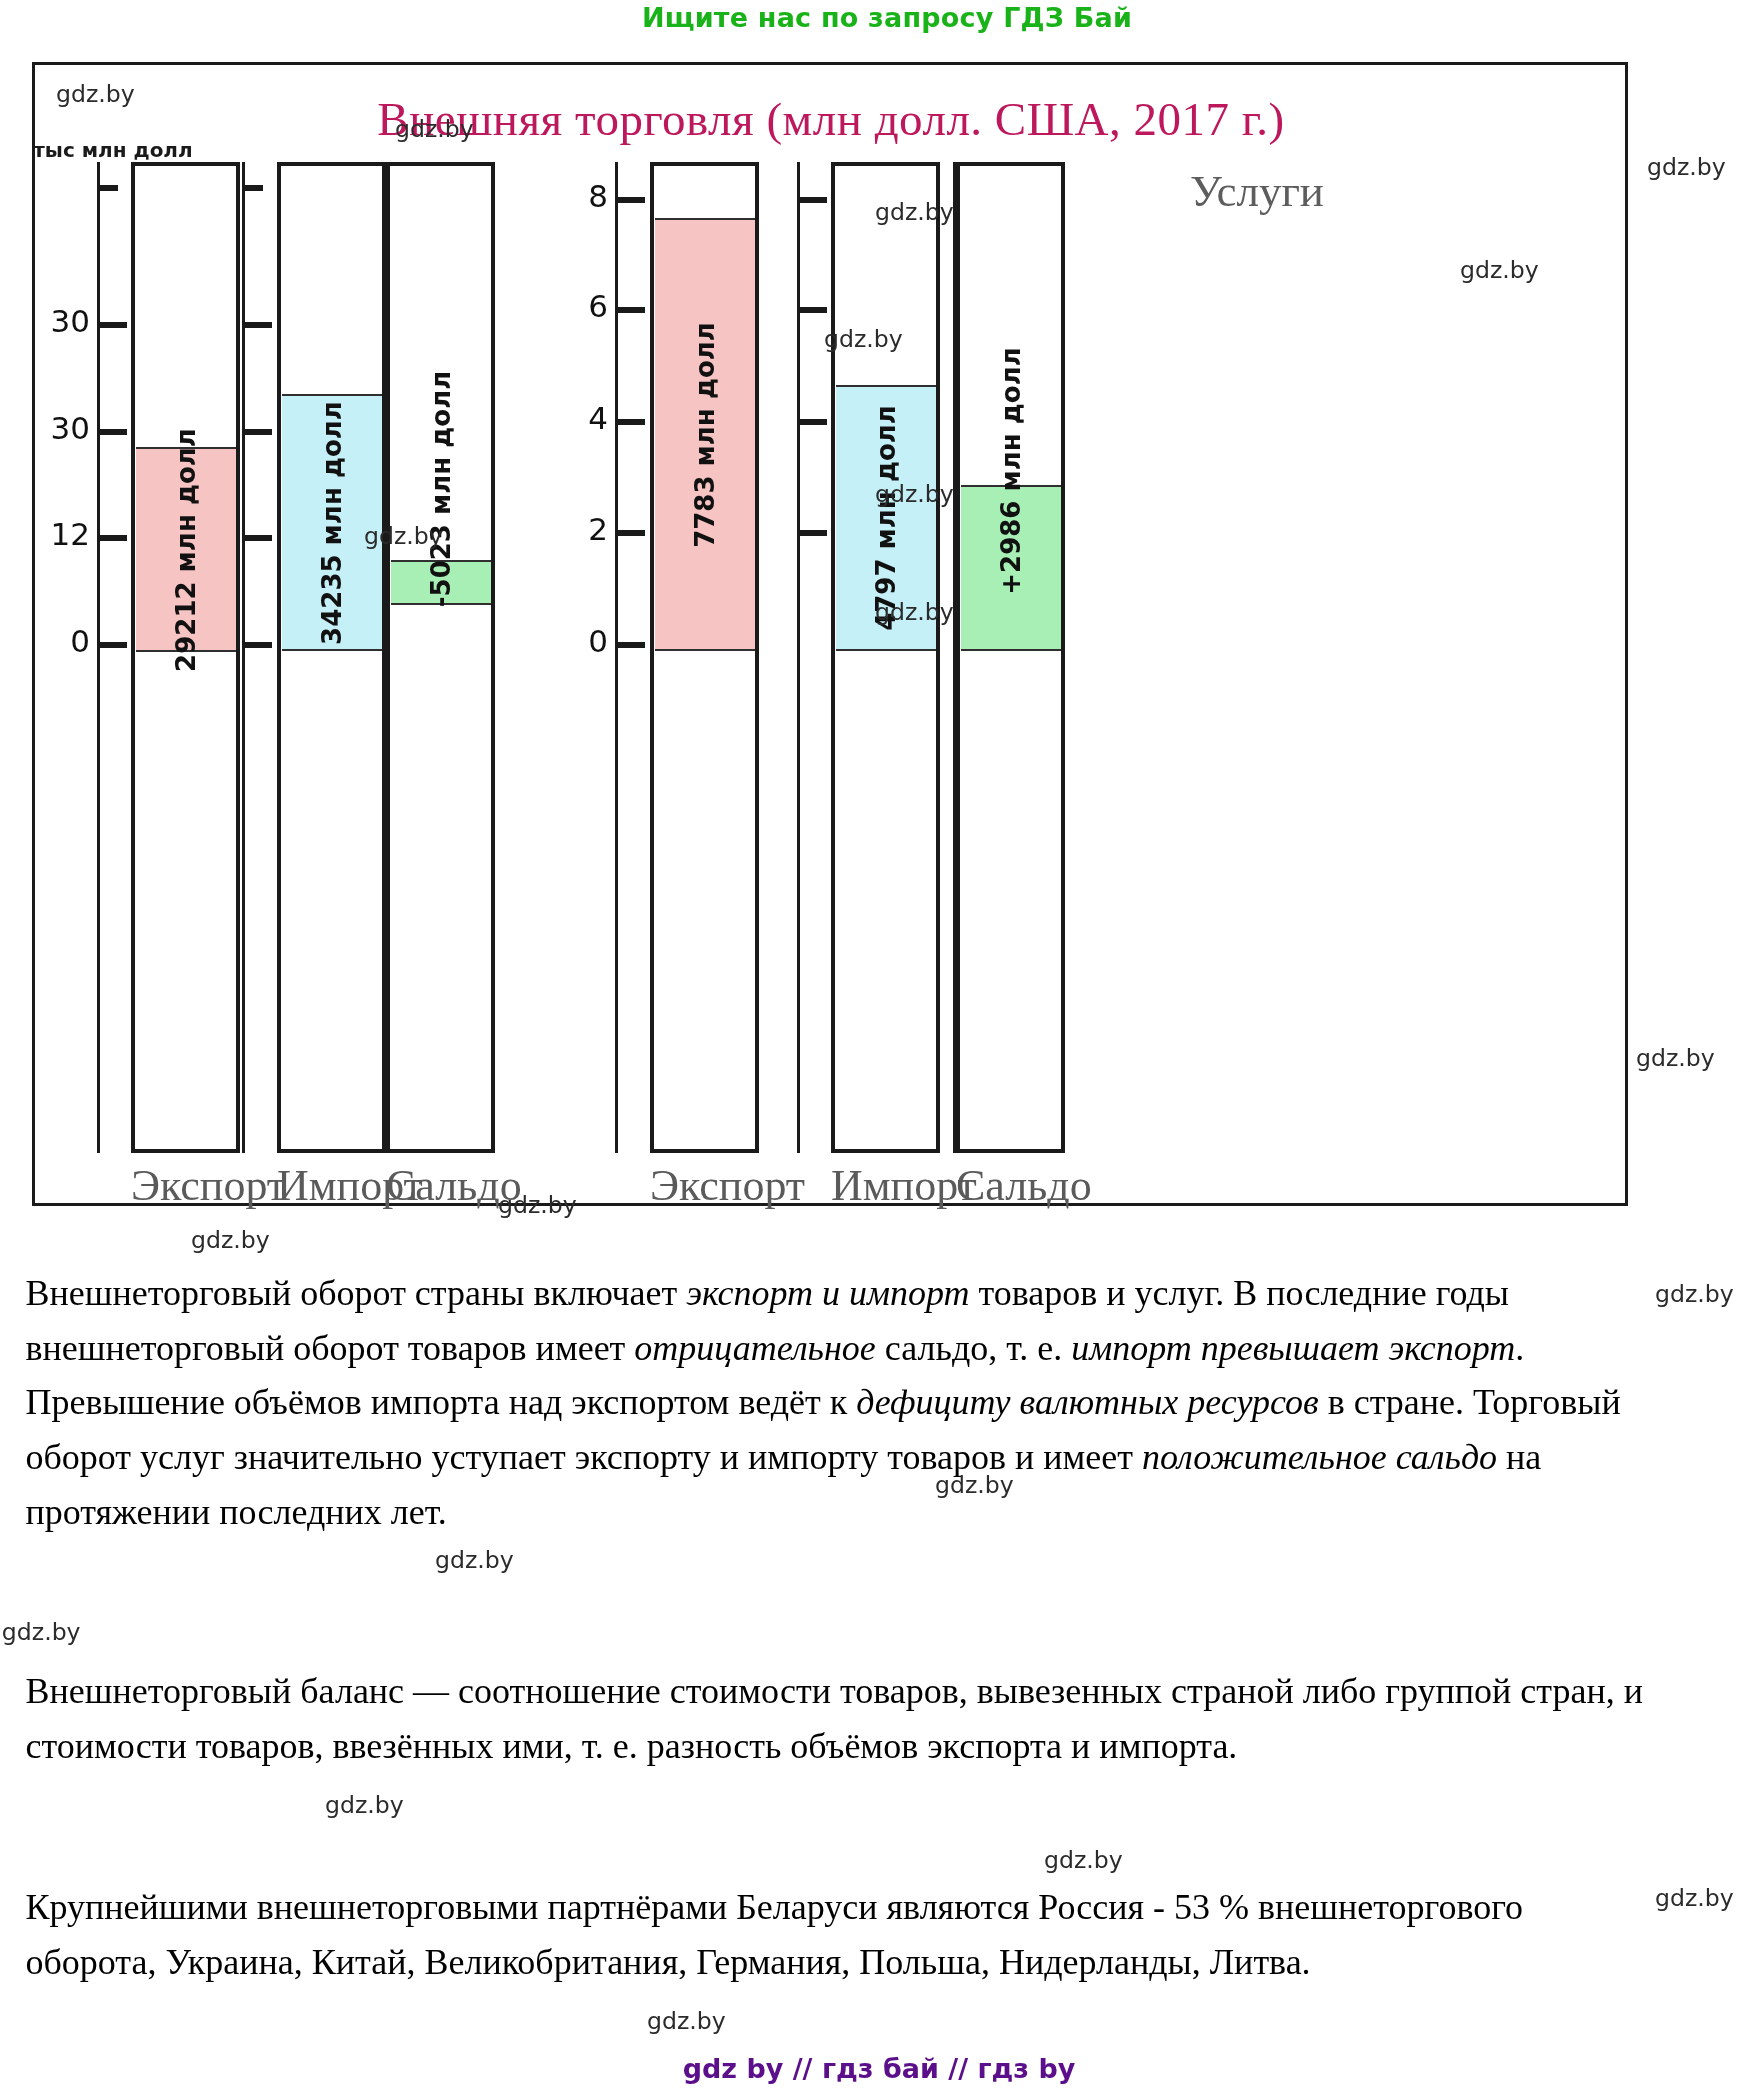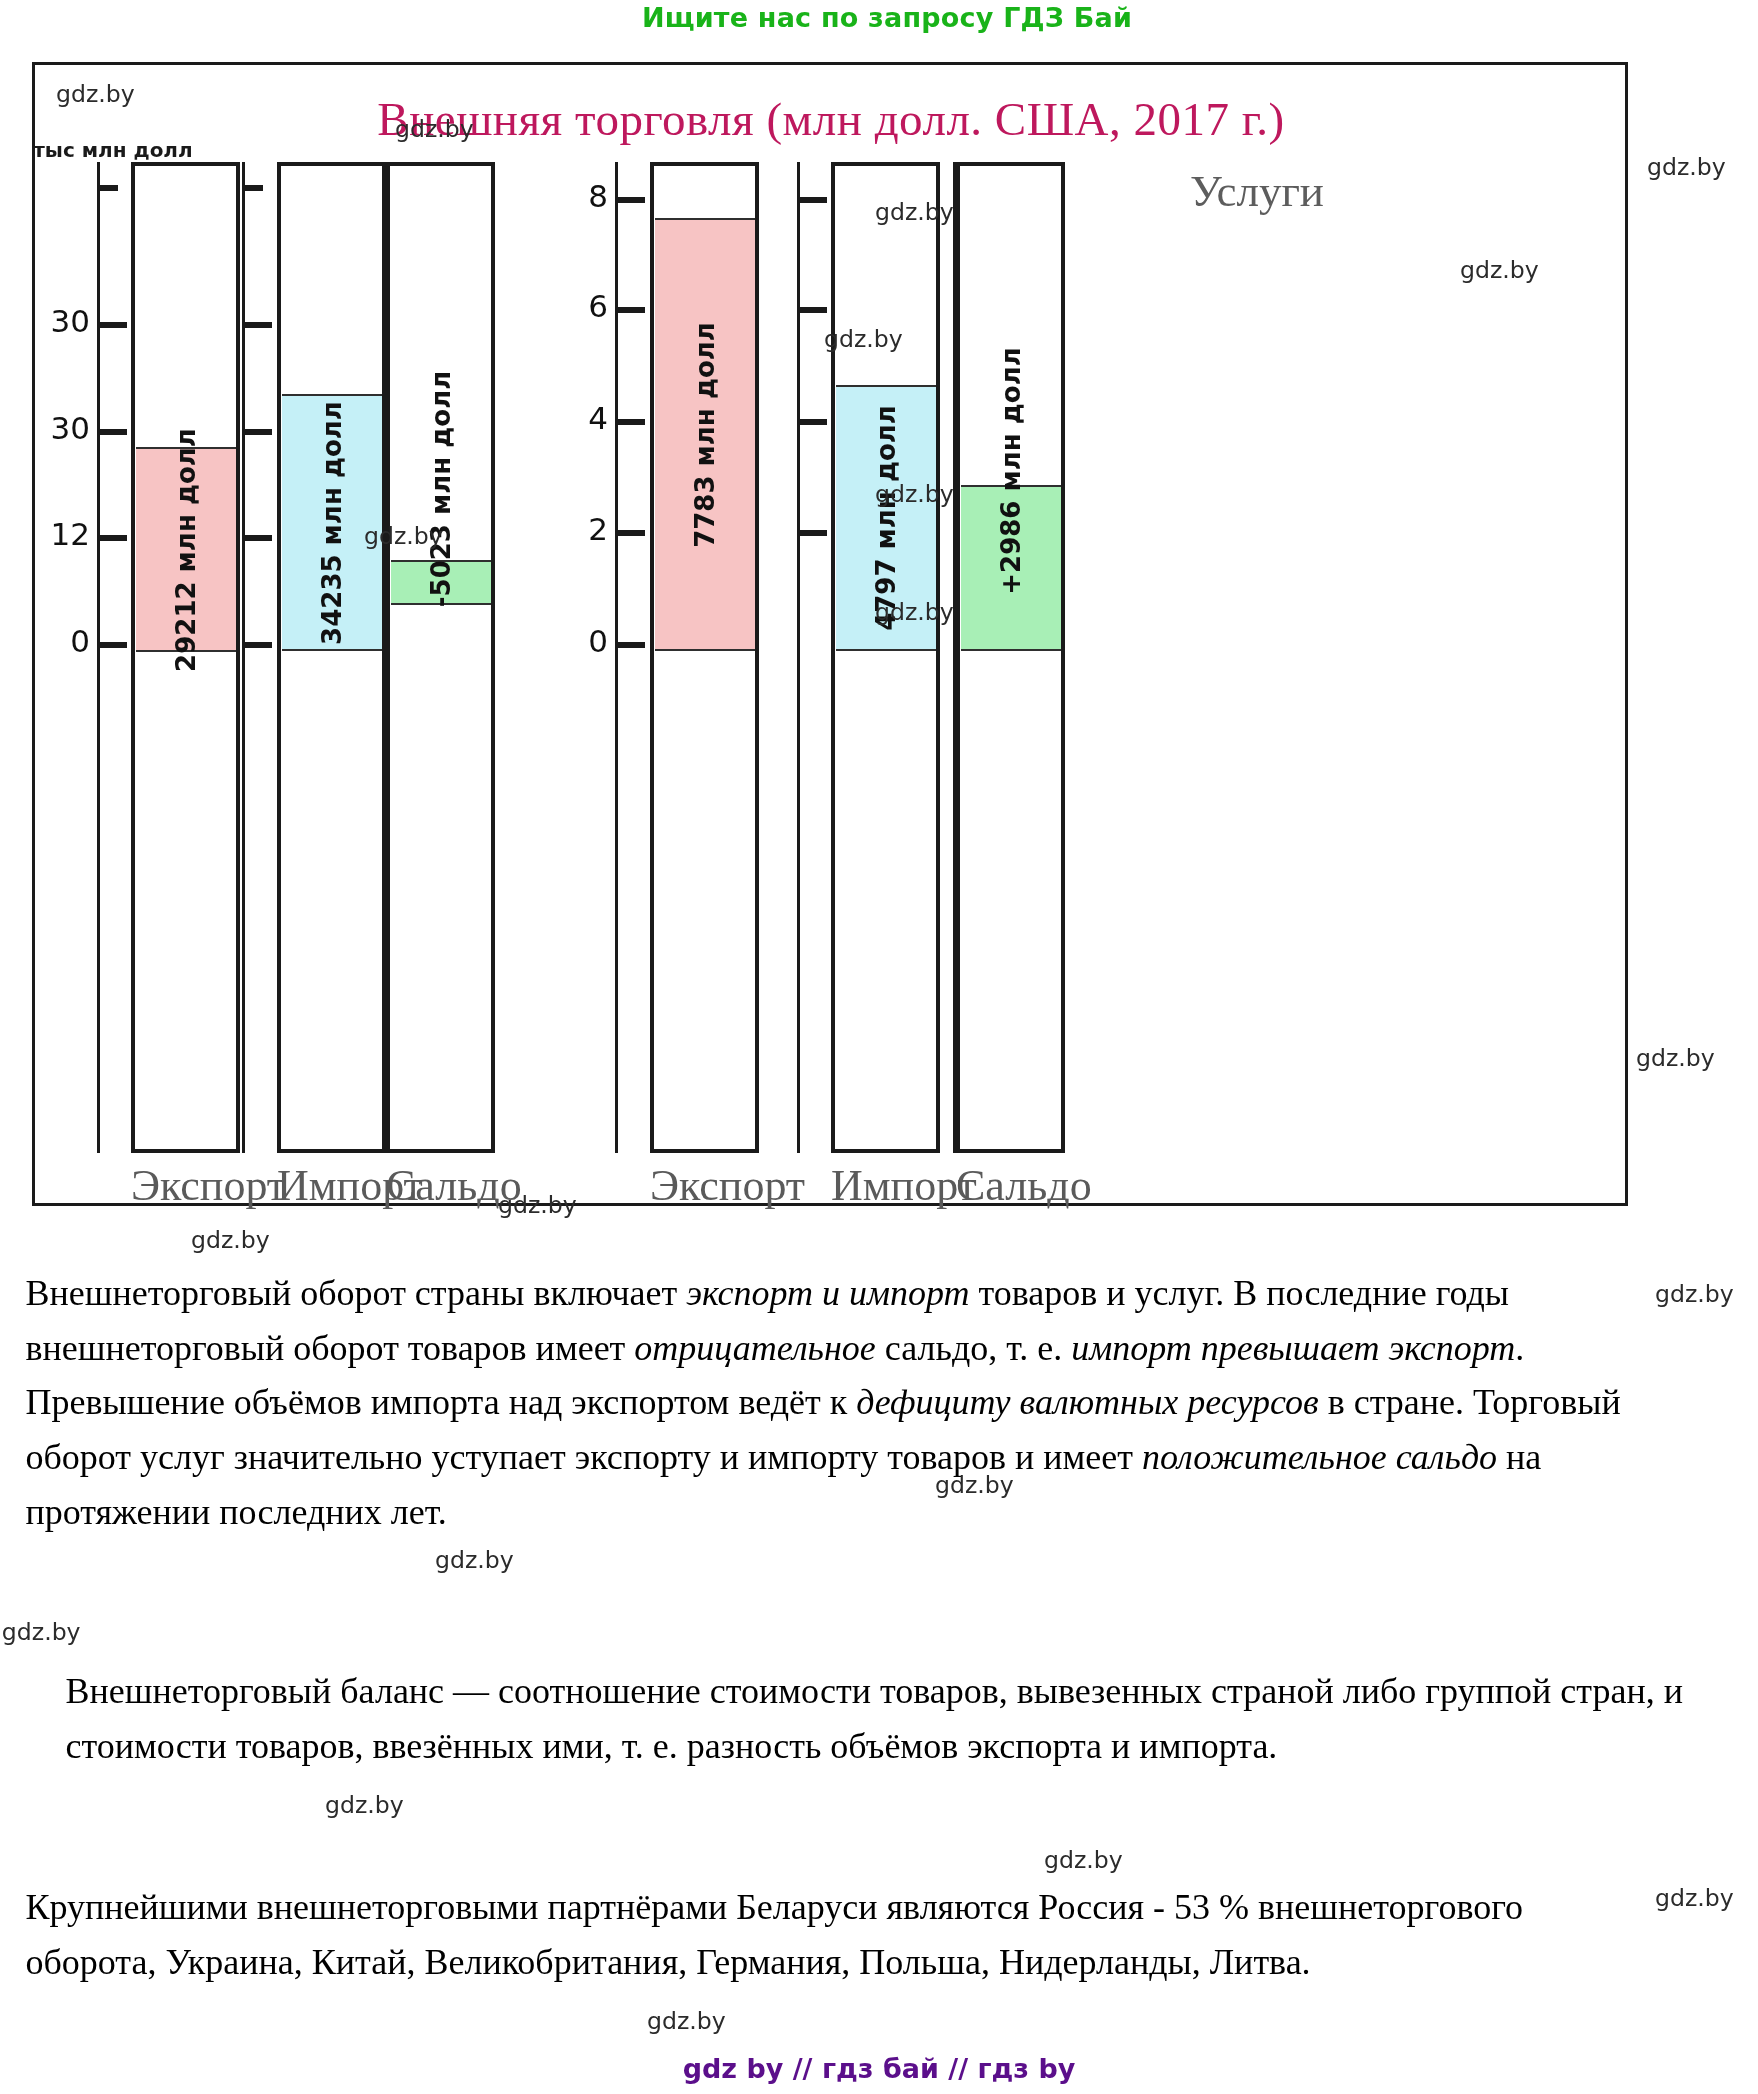--- a/index.html
+++ b/index.html
@@ -204,21 +204,21 @@
     <div class="bar-value" style="left:55px;top:309px;">+2986 млн долл</div>
     <div class="bar-caption" style="top:998px;">Сальдо</div>
   </div>
 
 </div>
 
 <div class="para" style="left:25.5px;top:1266px;width:1636px;">
   <span>Внешнеторговый оборот страны включает </span><i>экспорт и импорт</i><span> товаров и услуг. В последние годы внешнеторговый оборот товаров имеет </span><i>отрицательное</i><span> сальдо, т. е. </span><i>импорт превышает экспорт</i><span>. Превышение объёмов импорта над экспортом ведёт к </span><i>дефициту валютных ресурсов</i><span> в стране. Торговый оборот услуг значительно уступает экспорту и импорту товаров и имеет </span><i>положительное сальдо</i><span> на протяжении последних лет.</span>
 </div>
 
-<div class="para" style="left:25.5px;top:1664px;width:1636px;margin-left:40px;">Внешнеторговый баланс — соотношение стоимости товаров, вывезенных страной либо группой стран, и стоимости товаров, ввезённых ими, т. е. разность объёмов экспорта и импорта.</div>
+<div class="para" style="left:25.5px;top:1664px;width:1636px;">Внешнеторговый баланс — соотношение стоимости товаров, вывезенных страной либо группой стран, и стоимости товаров, ввезённых ими, т. е. разность объёмов экспорта и импорта.</div>
 
 <div class="para" style="left:25.5px;top:1880px;width:1600px;">Крупнейшими внешнеторговыми партнёрами Беларуси являются Россия - 53 % внешнеторгового оборота, Украина, Китай, Великобритания, Германия, Польша, Нидерланды, Литва.</div>
 
 <div id="footer">gdz by  //  гдз бай  //  гдз by</div>
 
 <div id="watermark-layer">
     <div class="wm" style="left: 56px; top: 80px;">gdz.by</div>
     <div class="wm" style="left: 395px; top: 115px;">gdz.by</div>
     <div class="wm" style="left: 875px; top: 198px;">gdz.by</div>
     <div class="wm" style="left: 1647px; top: 153px;">gdz.by</div>

